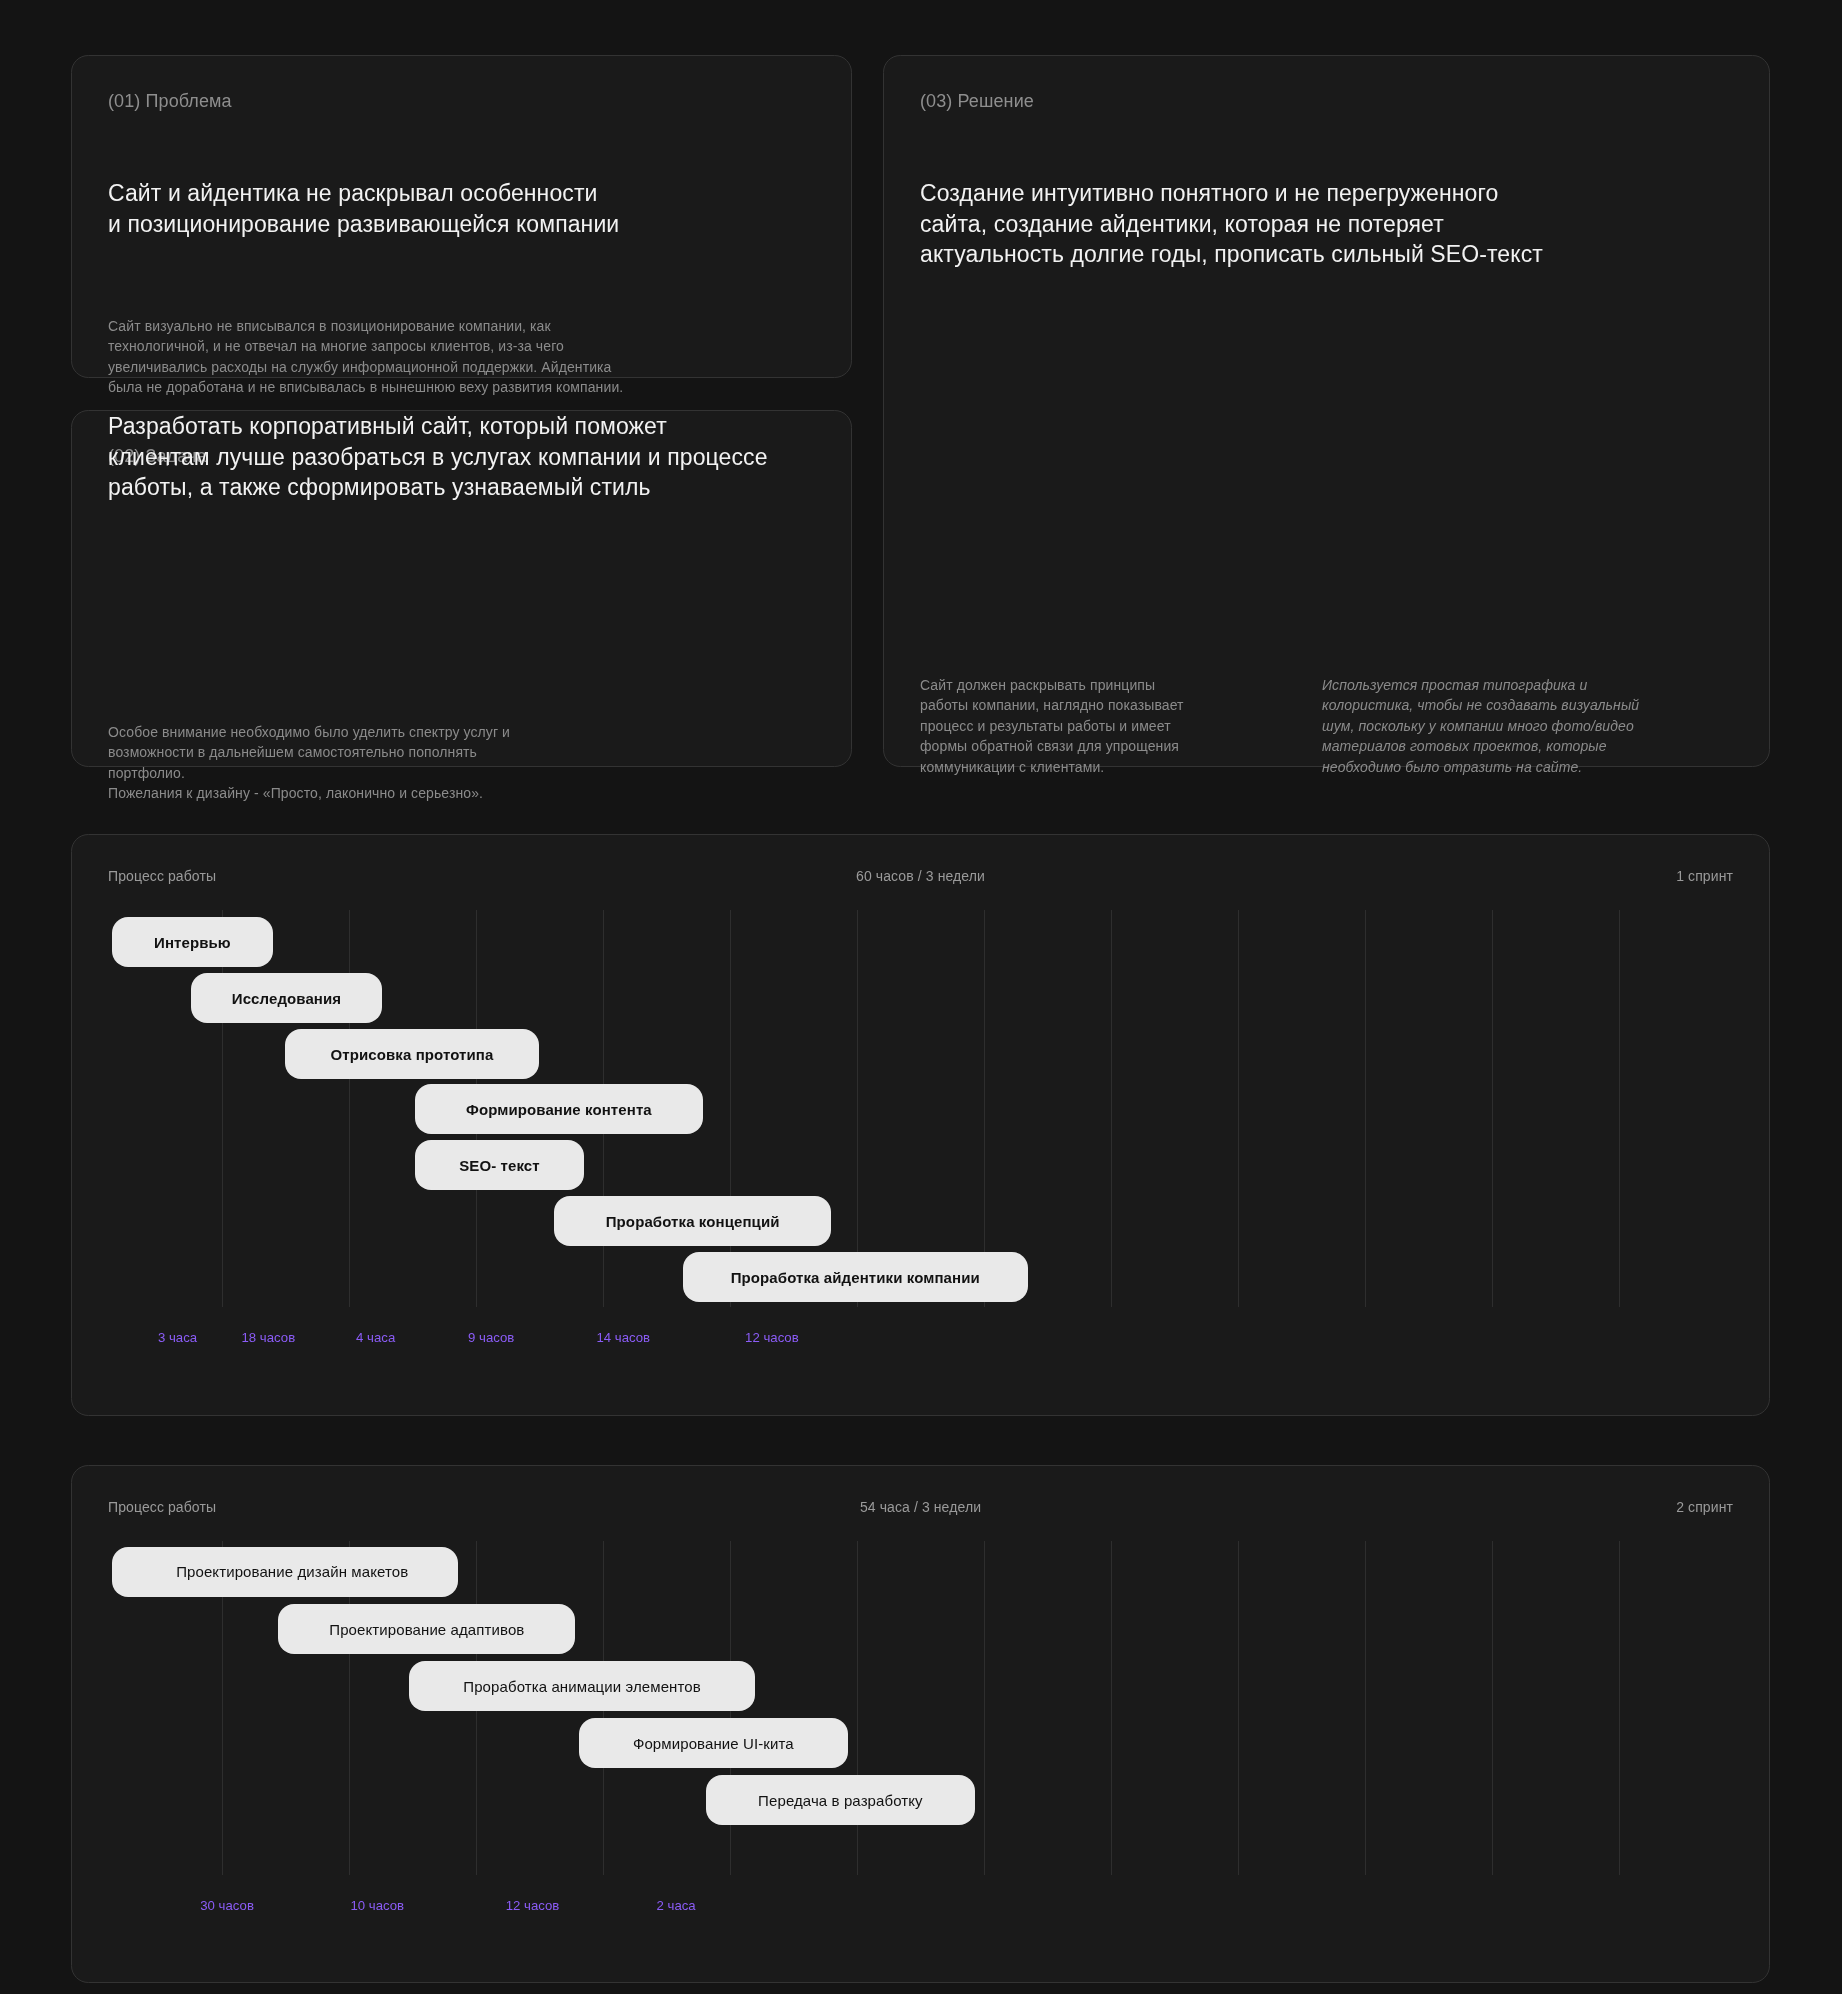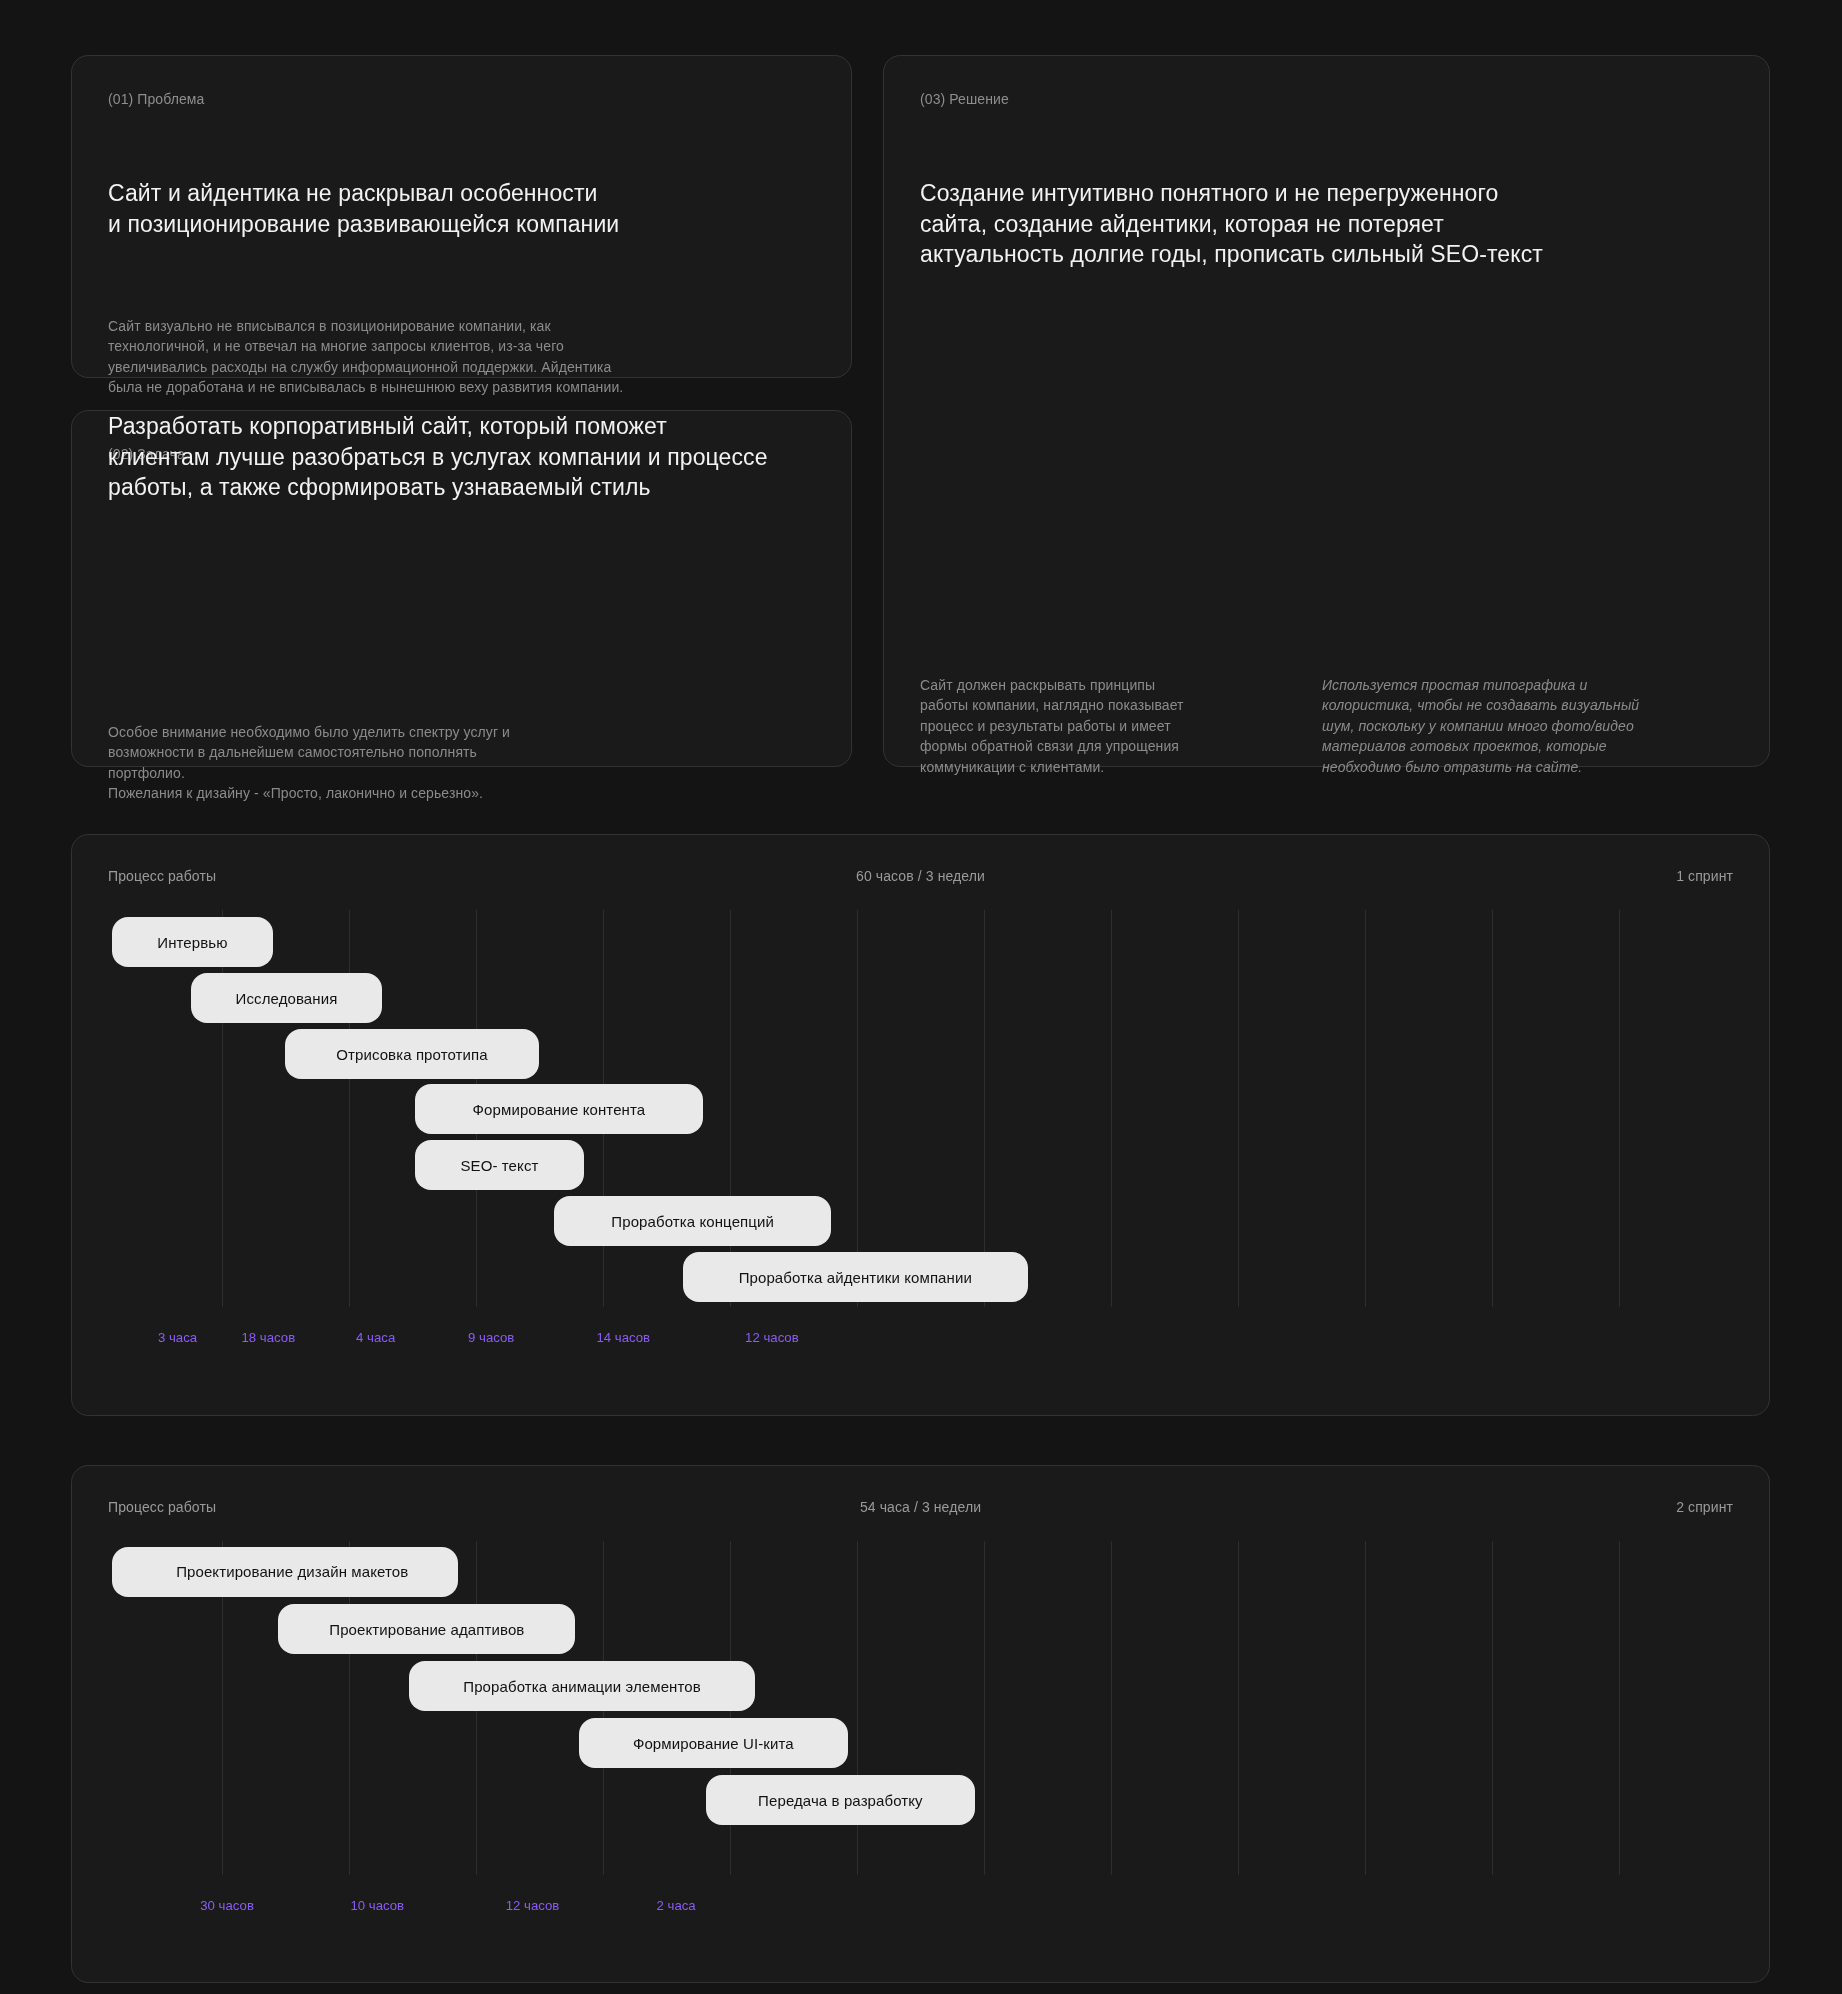--- a/index.html
+++ b/index.html
@@ -18,21 +18,21 @@
     border: 1.2px solid #333333;
     border-radius: 17.3px;
   }
   #card-problem  { left: 71px; top: 55px;  width: 781px; height: 323px; }
   #card-task     { left: 71px; top: 410px; width: 781px; height: 357px; }
   #card-solution { left: 883px; top: 55px; width: 887px; height: 712px; }
 
   .eyebrow {
     position: absolute;
     left: 36px; top: 35px;
-    font-size: 14px;
+    font-size: 18px;
     color: #8e8e8e;
     letter-spacing: 0.1px;
   }
   .headline {
     position: absolute;
     left: 36px;
     font-size: 23px;
     line-height: 1.33;
     color: #f2f2f2;
     font-weight: 400;
@@ -77,21 +77,21 @@
   }
   .gh-left   { left: 36px; }
   .gh-center { left: 0; width: 100%; text-align: center; }
   .gh-right  { right: 36px; }
 
   .plot {
     position: absolute;
     left: 23px;
     right: 23px;
   }
-  #gantt-1 .plot { top: 75px; height: 397px; }
+  #gantt-1 .plot { top: 75px; height: 397px; font-weight: bold; }
   #gantt-2 .plot { top: 75px; height: 334px; }
 
   .gridlines { position: absolute; inset: 0; }
   .gridline {
     position: absolute;
     top: 0; bottom: 0;
     width: 0.6px;
     background: #2e2e2e;
   }
 

